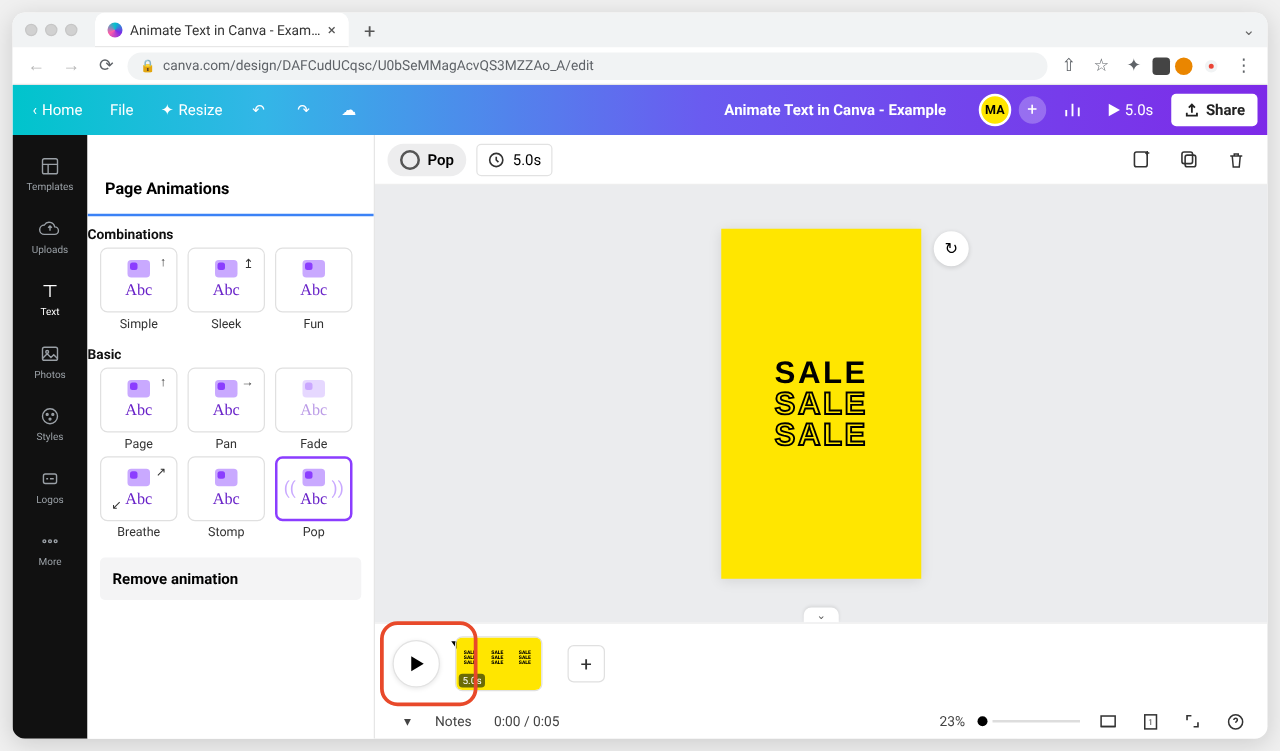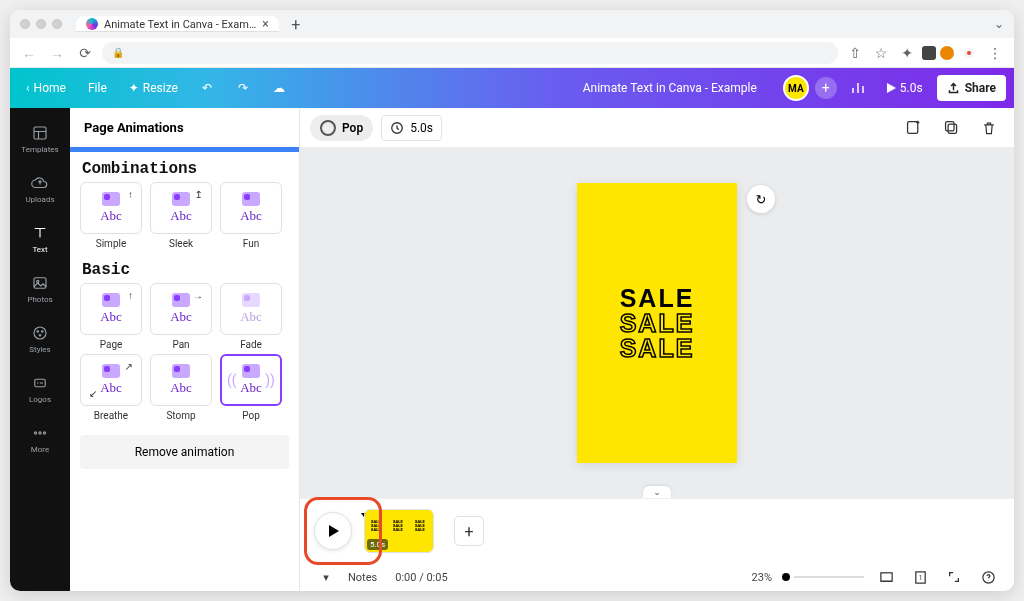--- a/index.html
+++ b/index.html
@@ -3,71 +3,71 @@
 <meta charset="utf-8">
 <style>
   * { box-sizing: border-box; margin: 0; padding: 0; font-family: -apple-system, BlinkMacSystemFont, "Segoe UI", Roboto, Helvetica, Arial, sans-serif; }
   body { background:#f0f0f0; width:1024px; height:601px; overflow:hidden; position:relative; }
 
   .mac-window { position:absolute; inset:10px; background:#fff; border-radius:10px; box-shadow:0 4px 20px rgba(0,0,0,.15); display:flex; flex-direction:column; overflow:hidden; }
 
   .chrome-top { display:flex; align-items:center; height:28px; background:#f1f3f4; padding:0 10px; gap:6px; }
   .traffic { display:flex; gap:6px; margin-right:8px; }
   .traffic span { width:10px; height:10px; border-radius:50%; background:#d1d1d1; border:1px solid #c6c6c6; }
-  .tab { display:flex; align-items:center; gap:6px; background:#fff; height:16px; padding:0 10px; border-radius:8px 8px 0 0; font-size:11px; color:#333; box-shadow:0 -1px 0 #e0e0e0 inset; }
+  .tab { display:flex; align-items:center; gap:6px; background:#fff; height:28px; padding:0 10px; border-radius:8px 8px 0 0; font-size:11px; color:#333; box-shadow:0 -1px 0 #e0e0e0 inset; }
   .tab .favicon { width:12px; height:12px; border-radius:50%; background:conic-gradient(#00c4cc,#7d2ae8,#ff5ca8,#00c4cc); }
   .tab .close { font-size:12px; color:#555; }
   .newtab { width:22px; height:22px; display:flex; align-items:center; justify-content:center; color:#555; font-size:16px; }
   .chrome-top .spacer { flex:1; }
   .chrome-top .chev { font-size:12px; color:#666; }
 
   .chrome-addr { display:flex; align-items:center; height:30px; background:#fff; padding:0 8px; gap:6px; border-bottom:1px solid #e6e6e6; }
   .chrome-addr .navicon { width:22px; height:22px; display:flex; align-items:center; justify-content:center; color:#5f6368; border-radius:50%; font-size:14px; }
   .chrome-addr .disabled { color:#b8b8b8; }
   .chrome-addr .addrbox { flex:1; display:flex; align-items:center; height:22px; background:#f1f3f4; border-radius:11px; padding:0 10px; font-size:11px; color:#5f6368; gap:6px; }
   .chrome-addr .addrbox .lock { font-size:10px; }
   .chrome-addr .right { display:flex; gap:4px; align-items:center; }
   .chrome-addr .icon-s { width:22px; height:22px; display:flex; align-items:center; justify-content:center; color:#5f6368; font-size:14px; }
   .chrome-addr .rec { width:10px; height:10px; border-radius:50%; background:#ea4335; border:3px solid #f1f3f4; }
 
   .canva-top { height:40px; background:linear-gradient(90deg,#00c4cc 0%,#33b6e7 20%,#6a5bf0 55%,#7d2ae8 100%); display:flex; align-items:center; padding:0 8px; gap:6px; color:#fff; font-size:12px; }
   .canva-top .btn { padding:6px 8px; border-radius:4px; display:flex; align-items:center; gap:4px; cursor:pointer; }
   .canva-top .iconbtn { width:30px; height:30px; display:flex; align-items:center; justify-content:center; border-radius:4px; }
-  .canva-top .title { font-size:12px; font-weight:400; }
+  .canva-top .title { font-size:12px; font-weight:700; }
   .canva-top .spacer { flex:1; }
   .avatar { width:26px; height:26px; border-radius:50%; background:#ffe600; color:#000; font-size:10px; font-weight:700; display:flex; align-items:center; justify-content:center; border:2px solid #fff; }
   .plus-bubble { width:22px; height:22px; border-radius:50%; background:rgba(255,255,255,.25); display:flex; align-items:center; justify-content:center; font-size:14px; }
   .play-dur { display:flex; align-items:center; gap:4px; padding:4px 8px; }
   .play-tri { width:0; height:0; border-left:9px solid #fff; border-top:5px solid transparent; border-bottom:5px solid transparent; }
   .share-btn { background:#fff; color:#222; padding:6px 10px; border-radius:4px; display:flex; align-items:center; gap:5px; font-weight:700; font-size:12px; }
 
   .editor { flex:1; display:flex; min-height:0; }
 
   .rail { width:60px; background:#111; display:flex; flex-direction:column; align-items:center; padding-top:6px; color:#bbb; font-size:8px; }
   .rail .item { width:60px; height:50px; display:flex; flex-direction:column; align-items:center; justify-content:center; gap:3px; cursor:pointer; color:#9aa0a6; }
   .rail .item.active { color:#fff; }
   .rail .item svg { width:18px; height:18px; fill:none; stroke:currentColor; stroke-width:1.5; }
 
   .panel { width:230px; background:#fff; border-right:1px solid #e6e6e6; display:flex; flex-direction:column; font-size:12px; overflow:auto; }
-  .panel-hdr { padding:12px 14px; font-weight:700; font-size:13px; border-bottom:5px solid #3b82f6; }
-  .sect-label { padding:8px 12px 4px; font-weight:700; font-size:16px; color:#111;font-family:Liberation Mono, monospace; }
+  .panel-hdr { padding:12px 14px; font-weight:700; font-size:13px; border-bottom:2px solid #3b82f6;margin-top:24px; }
+  .sect-label { padding:8px 0 4px; font-weight:700; font-size:11px; color:#111; }
   .anim-grid { display:flex; gap:8px; padding:0 10px 4px; flex-wrap:wrap; }
   .anim-tile { width:62px; display:flex; flex-direction:column; align-items:center; gap:4px; cursor:pointer; }
   .anim-box { width:62px; height:52px; border:1px solid #e0e0e0; border-radius:6px; display:flex; flex-direction:column; align-items:center; justify-content:center; position:relative; background:#fff; }
   .anim-box .pic { width:18px; height:14px; background:#c9a9ff; border-radius:3px; position:relative; }
   .anim-box .pic::after { content:""; position:absolute; width:6px; height:6px; background:#8b3dff; border-radius:2px; top:2px; left:2px; }
   .anim-box .txt { font-family:Georgia,serif; font-size:13px; color:#6a24c9; margin-top:2px; }
   .anim-box .arr { position:absolute; font-size:10px; color:#333; top:6px; right:8px; }
   .anim-box.faded .txt, .anim-box.faded .pic { opacity:.45; }
   .anim-tile .name { font-size:10px; color:#333; }
   .anim-tile.selected .anim-box { border:2px solid #8b3dff; }
   .anim-box .wave { position:absolute; left:5px; top:50%; transform:translateY(-50%); font-size:14px; color:#c9a9ff; }
   .anim-box .wave.r { left:auto; right:5px; }
 
-  .remove-bar { margin:10px; padding:10px; text-align:center; background:#f4f4f5; border-radius:4px; font-weight:400; font-size:12px; cursor:pointer; }
+  .remove-bar { margin:10px; padding:10px; background:#f4f4f5; border-radius:4px; font-weight:700; font-size:12px; cursor:pointer; }
 
   .main { flex:1; display:flex; flex-direction:column; min-width:0; }
 
   .propbar { height:40px; border-bottom:1px solid #eee; display:flex; align-items:center; padding:0 10px; gap:8px; }
   .chip { display:flex; align-items:center; gap:6px; padding:5px 10px; border-radius:16px; font-size:12px; font-weight:600; }
   .chip.sel { background:#ededee; }
   .chip .dot { width:16px; height:16px; border:2px solid #555; border-radius:50%; position:relative; }
   .dur-chip { display:flex; align-items:center; gap:6px; padding:5px 8px; border:1px solid #e2e2e2; border-radius:4px; font-size:12px; }
   .propbar .spacer { flex:1; }
   .propbar .ico { width:30px; height:30px; display:flex; align-items:center; justify-content:center; color:#333; }
@@ -118,20 +118,21 @@
     <div class="spacer"></div>
     <div class="chev">⌄</div>
   </div>
 
   <div class="chrome-addr">
     <div class="navicon disabled">←</div>
     <div class="navicon disabled">→</div>
     <div class="navicon">⟳</div>
     <div class="addrbox">
       <span class="lock">🔒</span>
+      <span>canva.com/design/DAFCudUCqsc/U0bSeMMagAcvQS3MZZAo_A/edit</span>
     </div>
     <div class="right">
       <div class="icon-s">⇧</div>
       <div class="icon-s">☆</div>
       <div class="icon-s">✦</div>
       <div class="icon-s" style="width:14px;height:14px;background:#444;border-radius:3px;"></div>
       <div class="icon-s" style="width:14px;height:14px;background:#ea8600;border-radius:50%;"></div>
       <div class="icon-s">
           <span class="rec"></span>
         </div>

